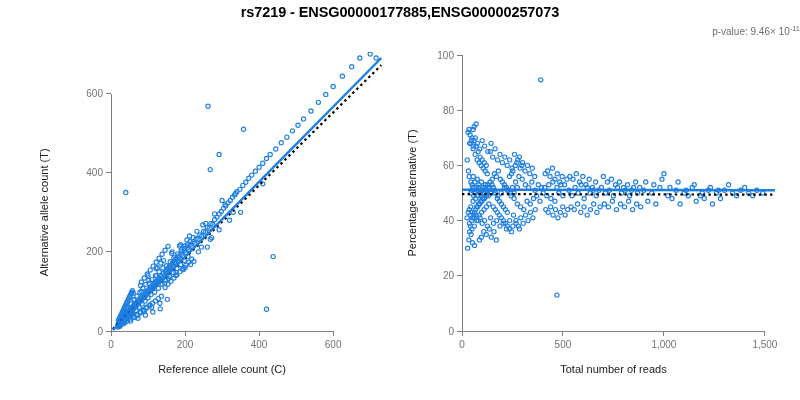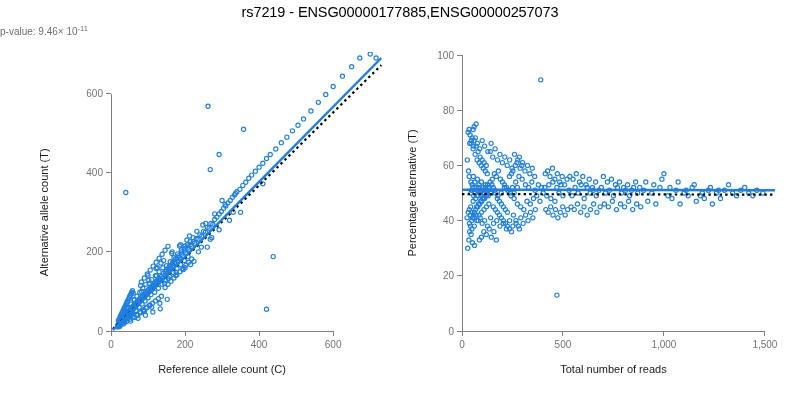--- a/index.html
+++ b/index.html
@@ -10,27 +10,27 @@
     font-family:"Liberation Sans", sans-serif;
     color:#000;
     overflow:hidden;
     position:relative;
   }
   #figure{position:absolute;left:0;top:0;width:800px;height:400px;}
 
   .title{
     position:absolute;left:0;top:4px;width:800px;
     text-align:center;
-    font-size:14.5px;font-weight:normal;color:#000;
+    font-size:14.5px;font-weight:bold;color:#000;
     letter-spacing:-0.1px;
     white-space:nowrap;
   }
   .subtitle{
     position:absolute;left:0;top:24px;width:800px;
-    text-align:left;
+    text-align:right;
     font-size:10px;color:#6e6e6e;
     white-space:nowrap;
   }
   .subtitle sup{font-size:7.5px;vertical-align:super;}
 
   .panel{position:absolute;top:0;height:400px;}
   #panel-left{left:0;width:400px;}
   #panel-right{left:400px;width:400px;}
 
   .plotsvg{position:absolute;left:0;top:0;}

